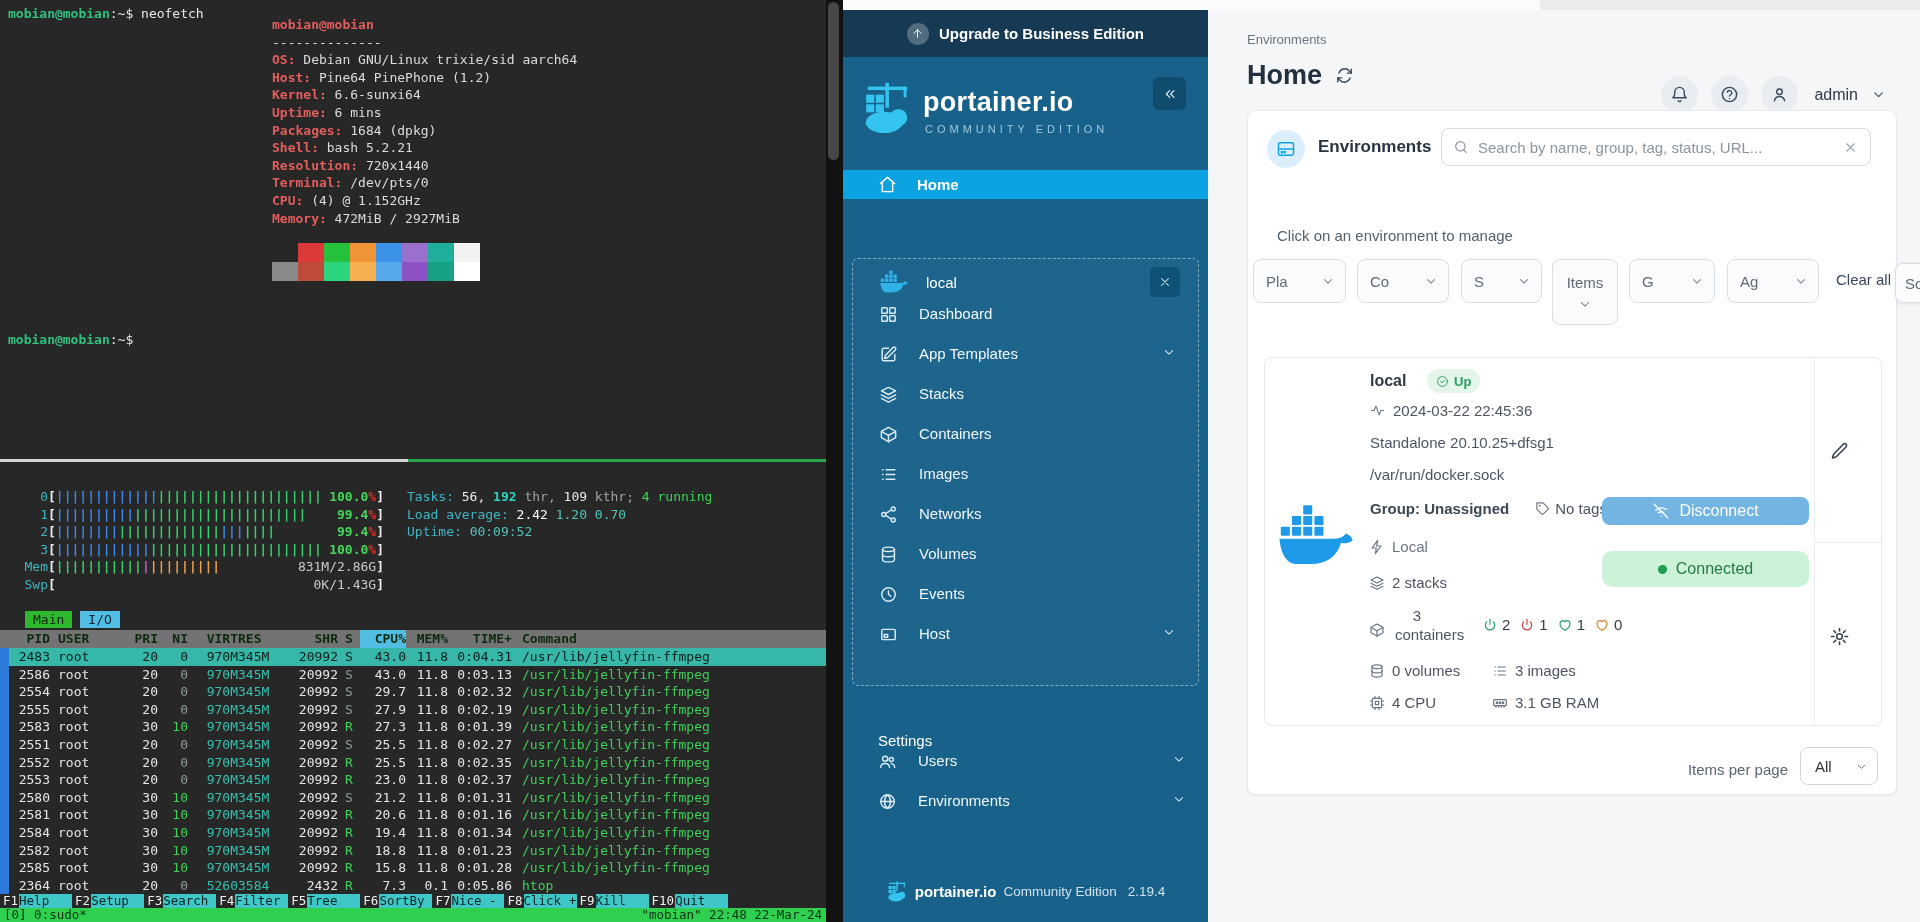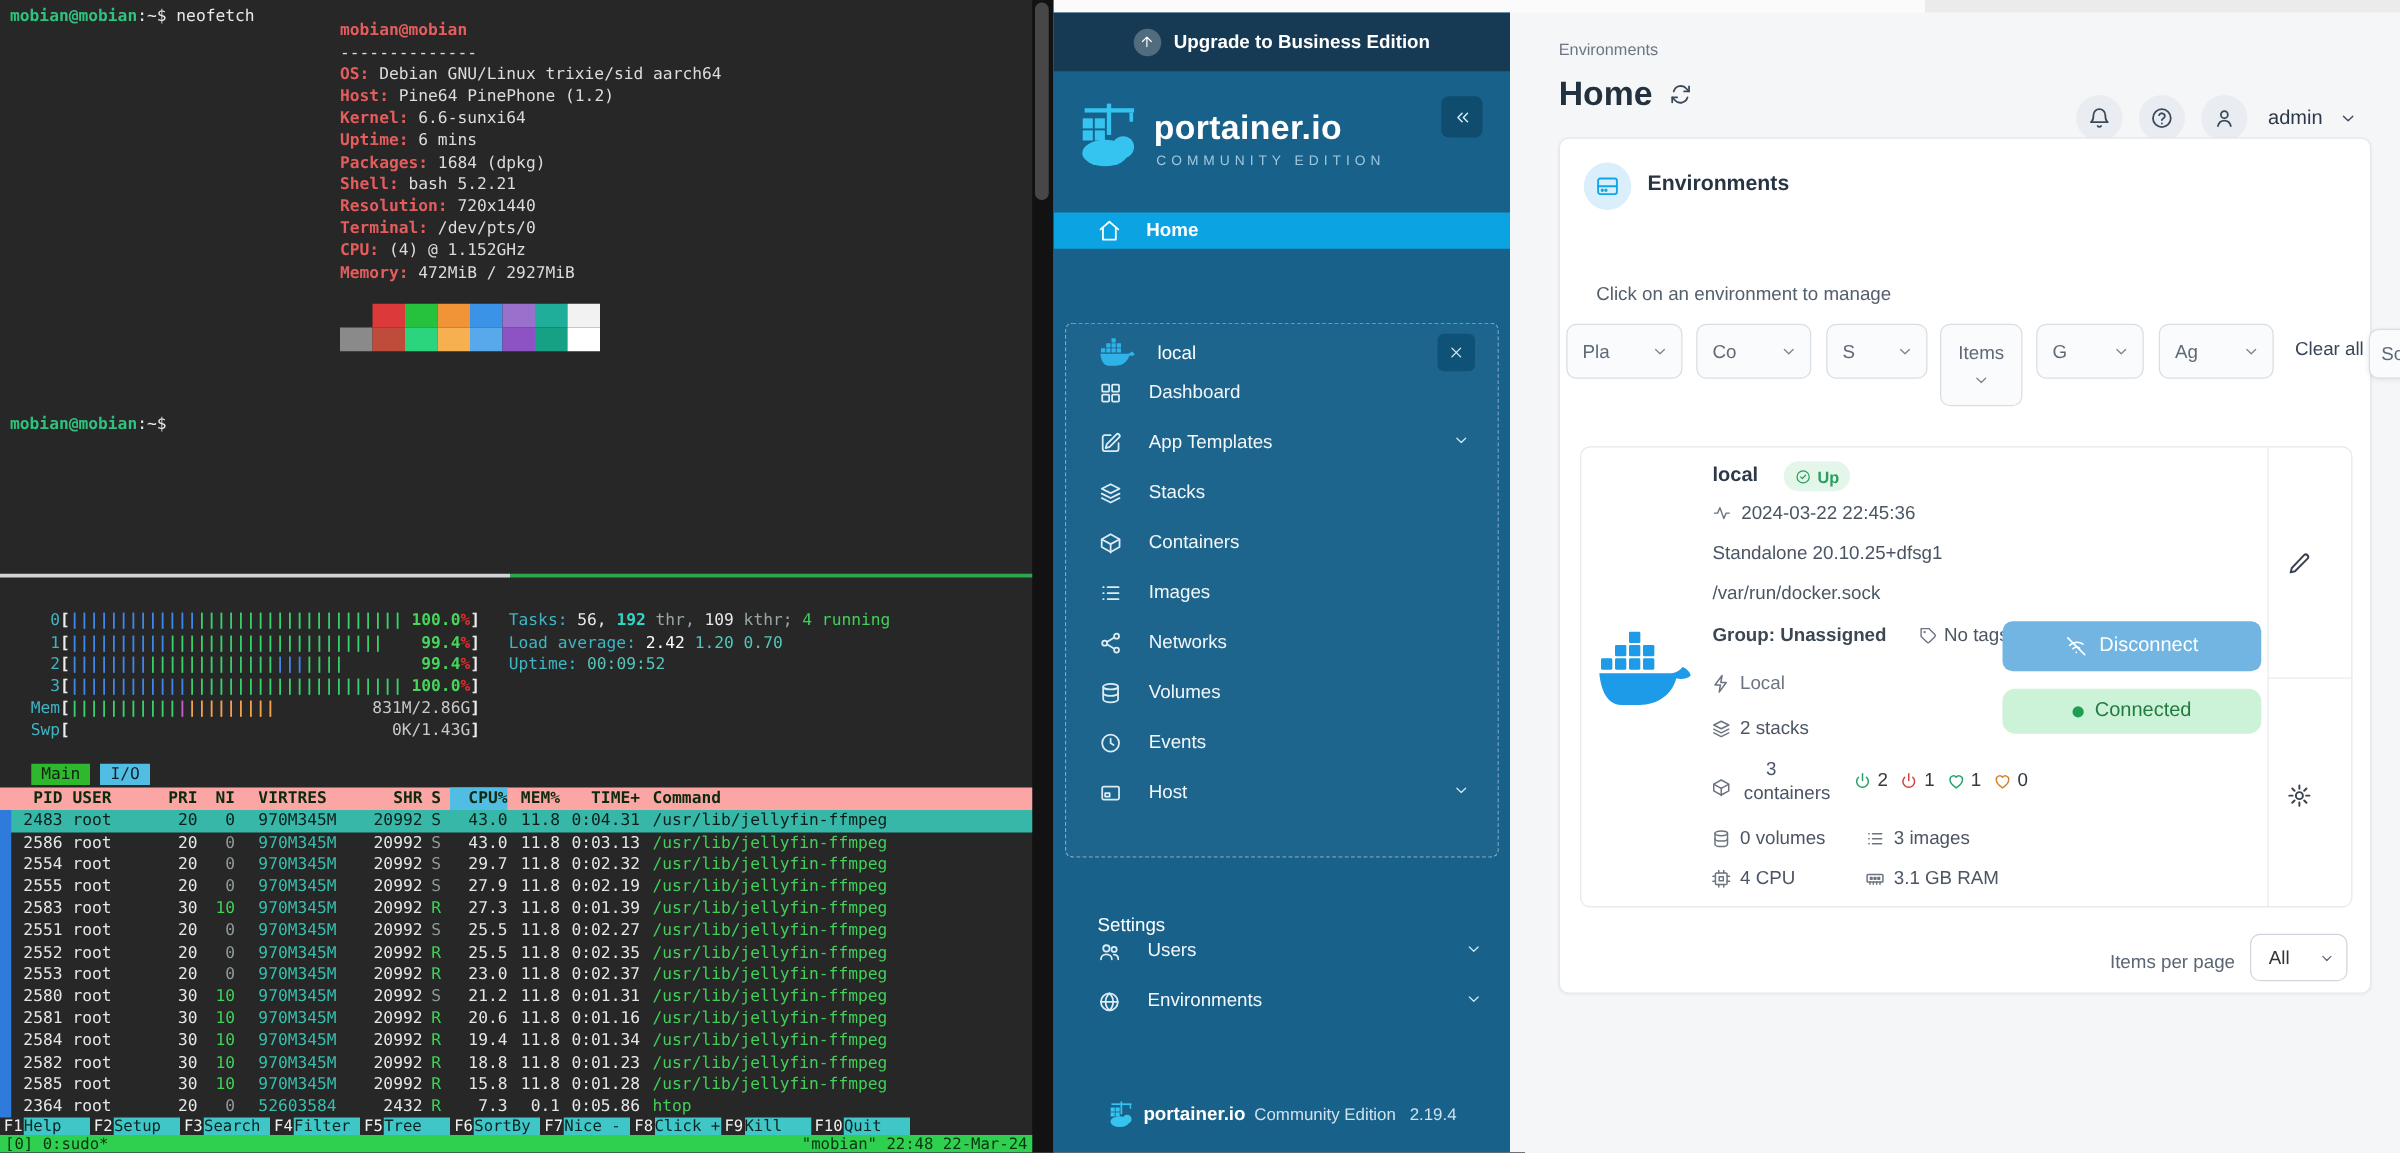--- a/index.html
+++ b/index.html
@@ -33,21 +33,21 @@
   .munit{color:#ef2929;}
   .bb{color:#3e86e8;} .bgn{color:#37d16b;} .bmg{color:#c061cb;} .bor{color:#f5a14b;}
   .stats{position:absolute;left:407px;top:488px;line-height:17.6px;white-space:pre;}
   .c-c{color:#3fb5c4;} .c-c2{color:#53c5ba;} .c-cb{color:#2fd6c3;font-weight:bold;}
   .c-wb{color:#ffffff;font-weight:normal;} .c-d{color:#9aa5a5;} .c-gn{color:#3fd158;}
   .htop-tabs{position:absolute;left:25px;top:611px;display:flex;gap:8px;height:17px;line-height:17px;}
   .tab-chip{padding:0 8px;color:#10240f;}
   .tab-main{background:#2db82d;}
   .tab-io{background:#52bde2;color:#0d2330;}
   .htop-head,.hrow{position:absolute;left:0;width:826px;height:17.6px;line-height:17.6px;display:flex;white-space:pre;}
-  .htop-head{top:630px;background:#fca5a5;color:#0e2a0e;font-weight:bold;}
+  .htop-head{top:630px;background:#737373;color:#0e2a0e;font-weight:bold;}
   .hcell{overflow:hidden;}
   .cw0{width:50px;text-align:right;} .cw1{width:66px;padding-left:8px;} .cw2{width:34px;text-align:right;}
   .cw3{width:30px;text-align:right;} .cw4{width:50px;text-align:right;} .cw5{width:46px;text-align:left;}
   .cw6{width:54px;text-align:right;} .cw7{width:22px;text-align:center;} .cw8{width:46px;text-align:right;}
   .cw9{width:42px;text-align:right;} .cw10{width:64px;text-align:right;} .cw11{flex:1;padding-left:10px;text-align:left;}
   .sortcol{background:#52bde2;}
   .hrow{color:#e6e6e6;}
   .hrow .teal{color:#36bfae;} .hrow .grn{color:#3fd158;} .hrow .dim{color:#8f9a9a;} .hrow .cmdg{color:#41cf5a;}
   .hrow.sel{background:#36b7a7;}
   .hrow.sel span{color:#0c1f1c !important;}
@@ -159,21 +159,21 @@
   .grp-lbl{font-weight:bold;color:#3c4754;}
   .notags{display:flex;align-items:center;gap:5px;color:#4b5563;margin-left:18px;}
   .notags svg{width:15px;height:15px;color:#6b7480;}
   .crow{position:absolute;display:flex;align-items:center;gap:7px;}
   .crow .cic{display:flex;color:#6b7480;} .crow .cic svg{width:16px;height:16px;}
   .cont-num{position:absolute;left:130px;top:248px;width:44px;text-align:center;line-height:19px;}
   .counters{position:absolute;left:217px;top:258px;display:flex;align-items:center;gap:9px;}
   .counter{display:flex;align-items:center;gap:4px;color:#333a42;cursor:pointer;}
   .counter svg{width:16px;height:16px;}
   .cnt-ok{color:#26a269;} .cnt-bad{color:#d04444;} .cnt-warn{color:#d9822b;}
-  .disconnect{position:absolute;left:337px;top:139px;width:207px;height:40px;border:none;border-radius:8px;
+  .disconnect{position:absolute;left:337px;top:139px;width:207px;height:28px;border:none;border-radius:8px;
     background:#72b5e2;color:#fff;font-size:16px;font-family:inherit;display:flex;align-items:center;justify-content:center;gap:9px;cursor:pointer;}
   .disconnect svg{width:18px;height:18px;}
   .connected{position:absolute;left:337px;top:193px;width:207px;height:36px;border-radius:10px;background:#ccf2d8;
     color:#237a41;font-size:16px;display:flex;align-items:center;justify-content:center;gap:9px;}
   .connected .dot{width:9px;height:9px;border-radius:50%;background:#1d9e50;}
   .act-ic{position:absolute;left:564px;color:#39424d;display:flex;cursor:pointer;}
   .act-ic svg{width:21px;height:21px;}
   .ipp-label{position:absolute;left:300px;top:650px;width:240px;text-align:right;font-size:15px;color:#5b6573;}
   .ipp-select{position:absolute;left:552px;top:636px;width:78px;height:38px;border:1px solid #cfd6dd;border-radius:8px;
     background:#fff;display:flex;align-items:center;justify-content:space-between;padding:0 9px 0 14px;box-sizing:border-box;
@@ -599,20 +599,34 @@
       <section class="panel">
         <span class="p-icon">
             <svg class="st" viewBox="0 0 24 24">
               <rect x="3" y="4.5" width="18" height="15" rx="2"></rect>
               <path d="M3 12h18"></path>
               <circle cx="7" cy="15.8" r=".7" fill="currentColor"></circle>
               <circle cx="10.5" cy="15.8" r=".7" fill="currentColor"></circle>
             </svg>
           </span>
         <div class="p-title">Environments</div>
+        <div class="searchbox">
+          <span class="sic">
+              <svg class="st" viewBox="0 0 24 24">
+                <circle cx="11" cy="11" r="7"></circle>
+                <path d="m20 20-3.8-3.8"></path>
+              </svg>
+            </span>
+          <input placeholder="Search by name, group, tag, status, URL..." style="">
+          <span class="clr">
+              <svg class="st" viewBox="0 0 24 24">
+                <path d="M6 6l12 12M18 6 6 18"></path>
+              </svg>
+            </span>
+        </div>
         <div class="hint">Click on an environment to manage</div>
         <div class="filters" id="filters">
             <div class="fbox" style="left: 5px; width: 93px;">
               <span>Pla</span>
               <span class="chev">
                 <svg class="st" viewBox="0 0 24 24">
                   <path d="m6 9.5 6 6 6-6"></path>
                 </svg>
               </span>
             </div>

